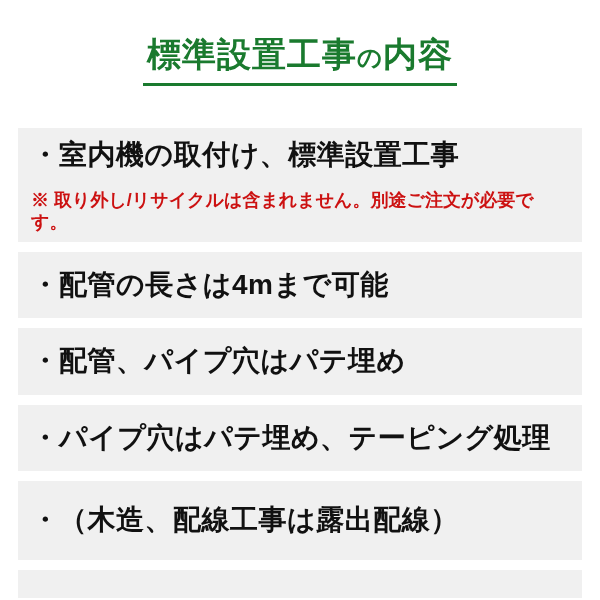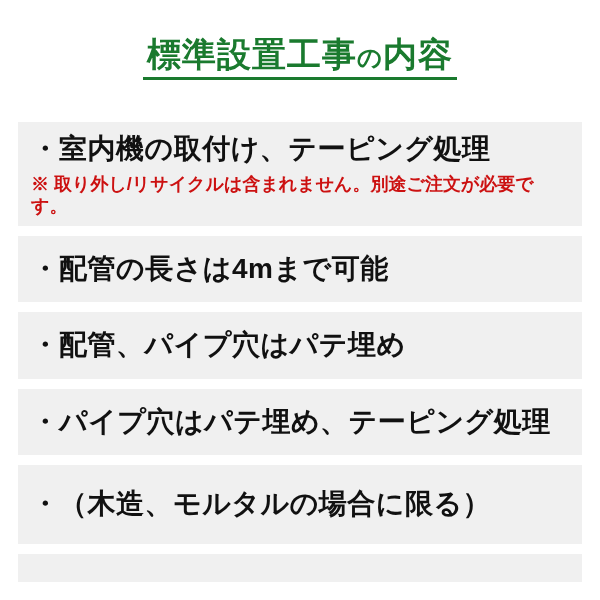--- a/index.html
+++ b/index.html
@@ -21,21 +21,21 @@
     text-align: center;
     padding-top: 13px;
   }
   .page-title {
     display: inline-block;
     font-size: 34px;
     line-height: 1.1;
     font-weight: bold;
     color: #1a7a2e;
     border-bottom: 3px solid #1a7a2e;
-    padding: 0 4px 4px 4px;
+    padding: 0 4px 10px 4px;
     letter-spacing: 1px;
   }
   .page-title .particle {
     font-size: 0.72em;
   }
   
   .work-list {
     margin-top: 19px;
   }
   .work-item {
@@ -65,39 +65,39 @@
   }
   .item-text {
     flex: 1 1 auto;
     letter-spacing: 0.5px;
   }
   .item-note {
     font-size: 18px;
     line-height: 1.25;
     font-weight: bold;
     color: #cc1111;
-    margin-top: 4px;
+    margin-top: 14px;
     letter-spacing: 0px;
   }
 </style>
 </head>
 <body>
 
 <div class="page">
 
   <div class="title-wrap">
     <h1 class="page-title"><span>標準設置工事</span><span class="particle">の</span><span>内容</span></h1>
   </div>
 
   <div class="work-list">
 
     <div class="work-item has-note">
       <div class="item-row">
         <span class="item-bullet">・</span>
-        <div class="item-text">室内機の取付け、テーピング処理</div>
+        <div class="item-text">室内機の取付け、標準設置工事</div>
       </div>
       <div class="item-note">※ 取り外し/リサイクルは含まれません。別途ご注文が必要です。</div>
     </div>
 
     <div class="work-item">
       <div class="item-row">
         <span class="item-bullet">・</span>
         <div class="item-text">配管の長さは4mまで可能</div>
       </div>
     </div>
@@ -113,21 +113,21 @@
       <div class="item-row">
         <span class="item-bullet">・</span>
         <div class="item-text">パイプ穴はパテ埋め、テーピング処理</div>
       </div>
     </div>
 
     <div class="work-item tall">
       <div class="item-row">
         <span class="item-bullet">・</span>
         <div class="item-text">
-          <div>（木造、モルタルの場合に限る）</div>
+          <div>（木造、配線工事は露出配線）</div>
         </div>
       </div>
     </div>
 
     <div class="work-item">
       
     </div>
 
   </div>
 </div>

